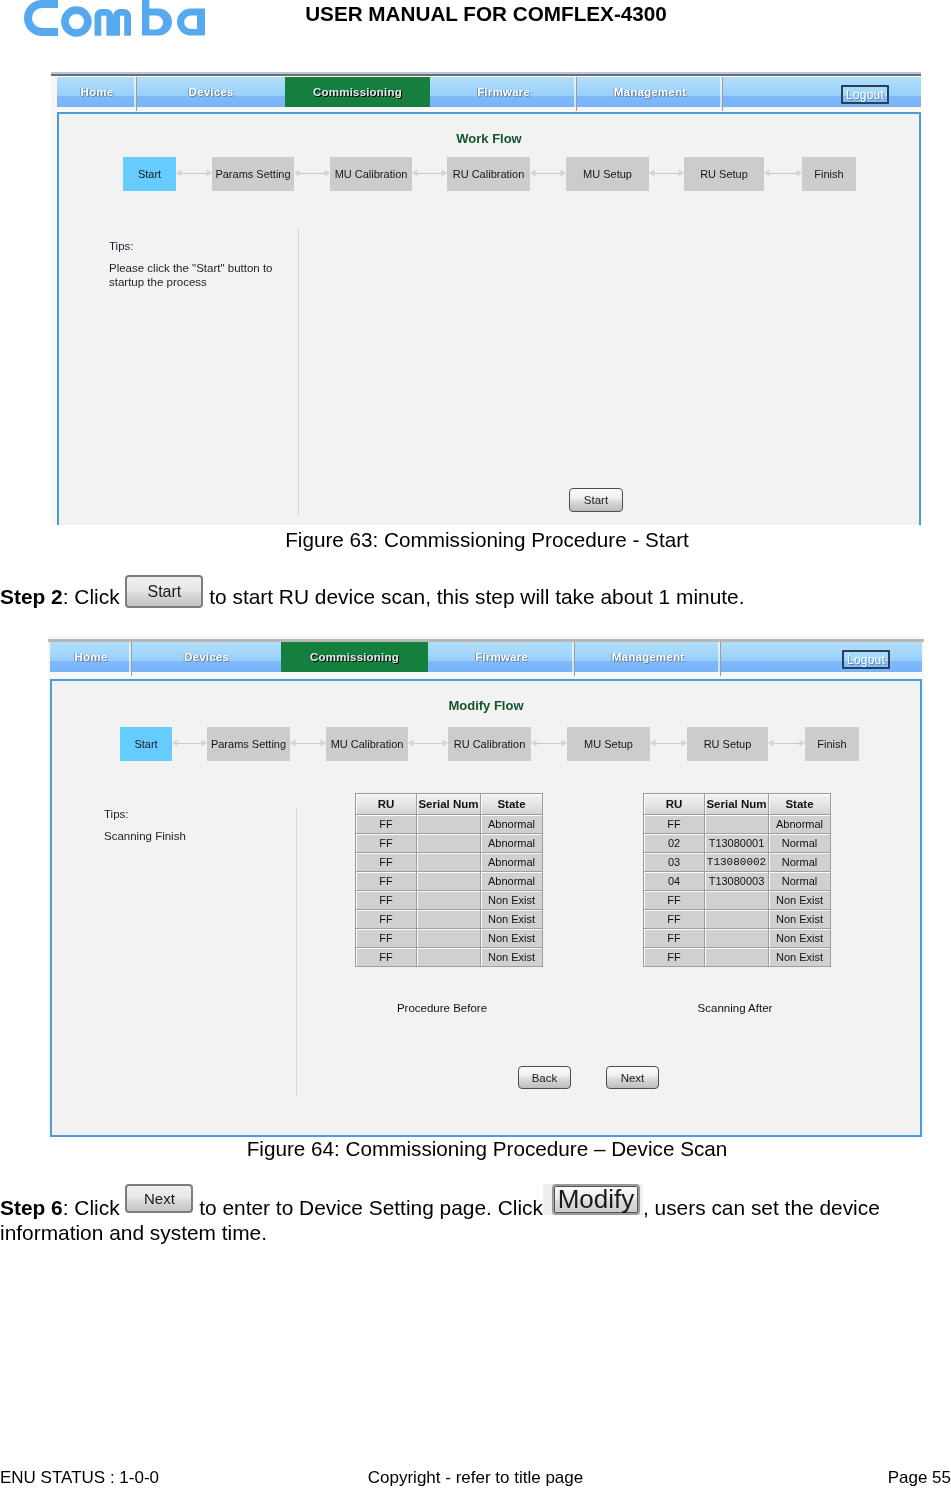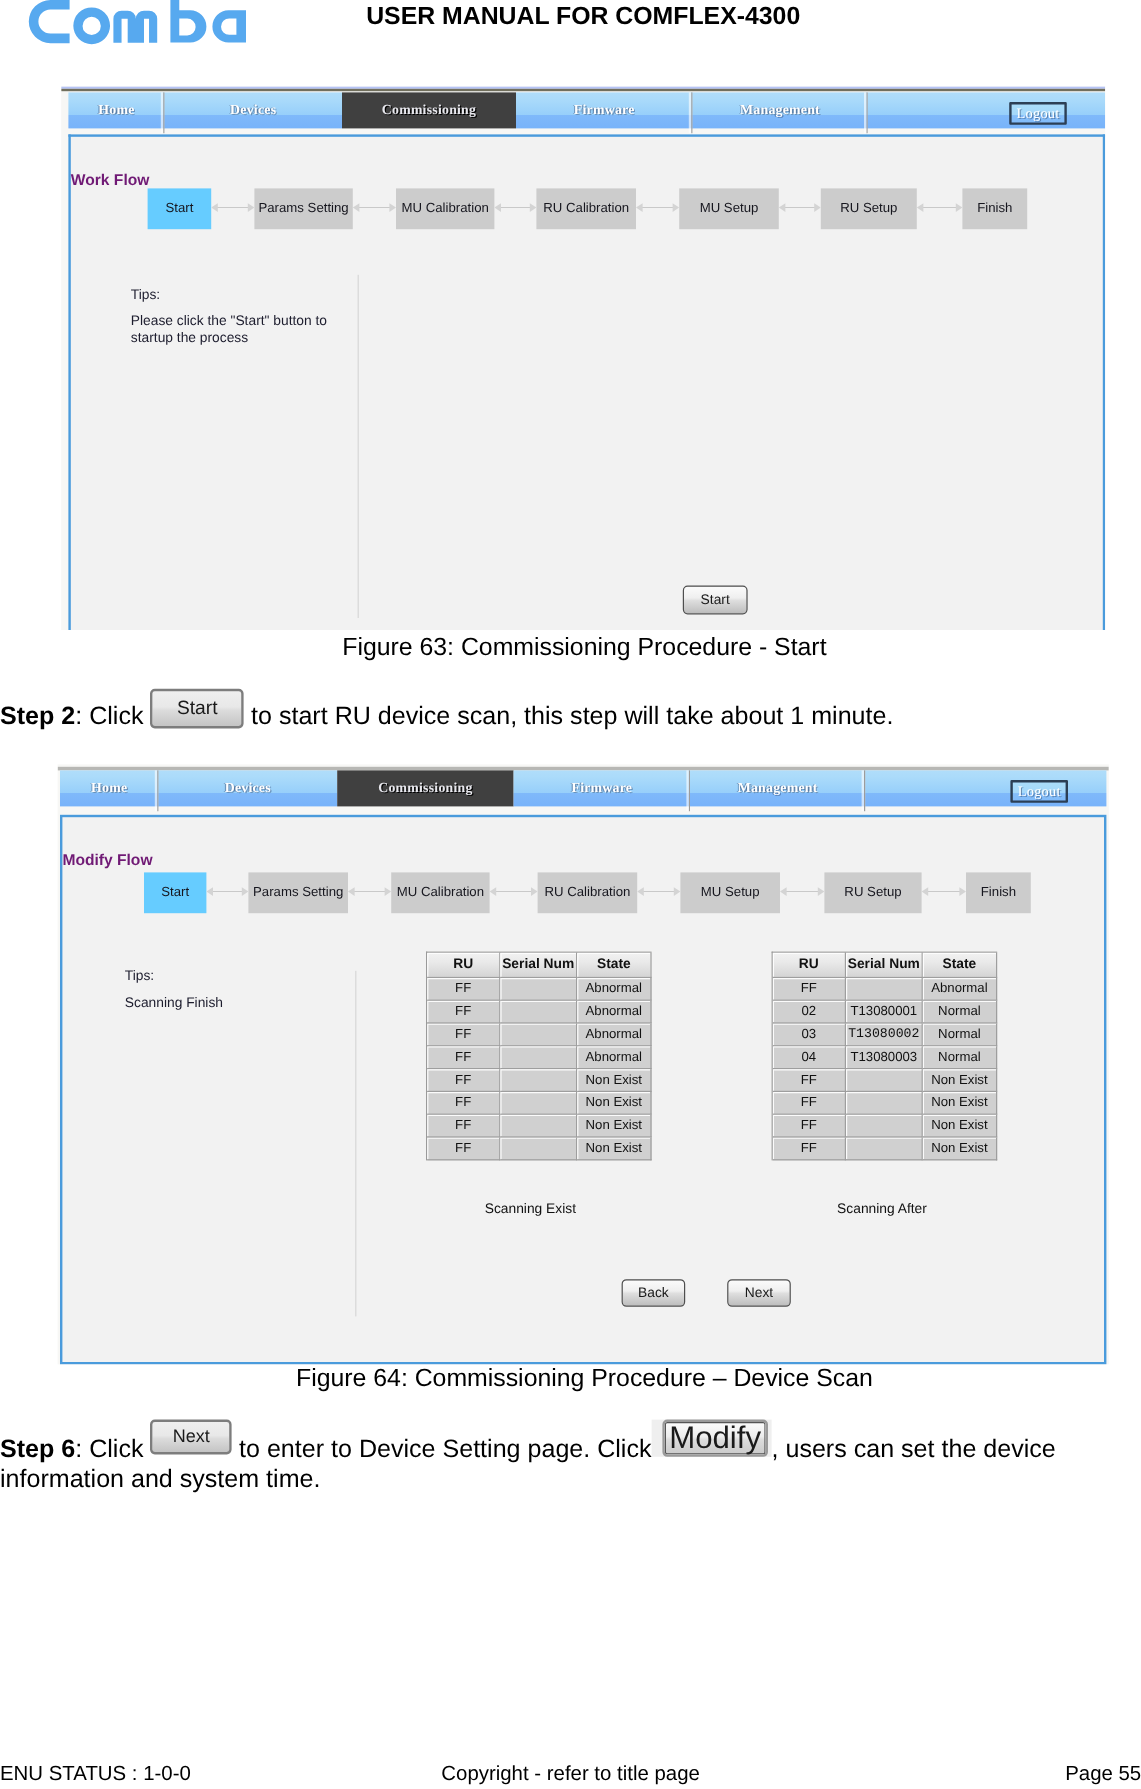--- a/index.html
+++ b/index.html
@@ -19,34 +19,34 @@
   .footer .f-right{position:absolute;right:0px;top:0;}
 
   
   .shot{position:absolute;background:#f7f7f5;overflow:hidden;}
   .shot .topbar{position:absolute;left:0;top:0;width:100%;height:2px;background:#b5c3f6;}
   .shot .topline{position:absolute;left:0;width:100%;height:3px;background:#716f5d;}
   .navbar{position:absolute;height:34px;display:flex;}
   .tab{position:relative;flex:0 0 auto;height:30px;
        background:linear-gradient(to bottom,#b0ddfa 0%,#abdbfa 18%,#97cffa 62%,#7fb9fa 64%,#78b3fa 100%);
        color:#fff;font-size:11.5px;font-weight:bold;display:flex;align-items:center;justify-content:center;
-       text-shadow:-1px 0 0 rgba(35,55,95,.40),1px 1px 0 rgba(35,55,95,.40);letter-spacing:.2px;font-family:Liberation Serif, serif;}
+       text-shadow:-1px 0 0 rgba(35,55,95,.40),1px 1px 0 rgba(35,55,95,.40);letter-spacing:.2px;}
   .tab.sep:before{content:"";position:absolute;left:-1px;top:0;width:1px;height:34px;background:#9c9c9c;z-index:2;}
   .tab.sep:after{content:"";position:absolute;left:-3px;top:0;width:2px;height:34px;
        background:rgba(255,255,255,.62);z-index:2;}
-  .tab.active{background:#404040;color:#e8e8ee;text-shadow:1px 1px 0 #000;}
+  .tab.active{background:#15803d;color:#e8e8ee;text-shadow:1px 1px 0 #000;}
   .tab.spacer{flex:1 1 auto;}
   .logout-btn{position:absolute;right:32px;top:8px;width:48px;height:19px;
        background:linear-gradient(to bottom,#aadcfa 0%,#a4d8fa 58%,#85befa 62%,#82bcfa 100%);
        border:2px solid #2c3f55;border-radius:1px;color:#fff;font-size:12px;font-weight:normal;
        display:flex;align-items:center;justify-content:center;text-shadow:1px 1px 0 rgba(50,80,120,.55);
        box-sizing:border-box;}
 
   .panel{position:absolute;background:#f2f2f2;border:2px solid #4a9bdc;box-sizing:border-box;}
-  .wf-title{position:absolute;width:100%;text-align:left;font-size:13px;font-weight:bold;color:#701a75;margin-top:11px;}
+  .wf-title{position:absolute;width:100%;text-align:center;font-size:13px;font-weight:bold;color:#14532d;}
   .wf-row{position:absolute;height:34px;}
   .wf-box{position:absolute;top:0;height:34px;background:#cccccc;color:#16161e;font-size:11px;
       display:flex;align-items:center;justify-content:center;}
   .wf-box.first{background:#66ccff;}
   .wf-arrow{position:absolute;top:16px;height:2px;}
   .tips{position:absolute;font-size:11.5px;color:#1d1d2e;line-height:14px;}
   .tips .t-lab{font-weight:normal;}
   .vline{position:absolute;width:1px;background:#d6d6d6;}
 
   .gbtn{position:absolute;border:1px solid #4e4e4e;border-radius:4px;box-sizing:border-box;
@@ -334,21 +334,21 @@
                 <td style="width: 64px;"></td>
                 <td style="width: 62px;">Non Exist</td>
               </tr>
               <tr>
                 <td style="width: 61px;">FF</td>
                 <td style="width: 64px;"></td>
                 <td style="width: 62px;">Non Exist</td>
               </tr>
             </tbody>
           </table>
-          <div class="tab-cap" style="position: absolute; left: -7px; top: 209px; width: 100%; text-align: center;">Scanning Exist</div>
+          <div class="tab-cap" style="position: absolute; left: -7px; top: 209px; width: 100%; text-align: center;">Procedure Before</div>
         </div>
       <div class="tblwrap tb2">
           <table class="uitab" style="position: relative;">
             <thead>
               <tr>
                 <th style="width: 61px;">RU</th>
                 <th style="width: 64px;">Serial Num</th>
                 <th style="width: 62px;">State</th>
               </tr>
             </thead>

